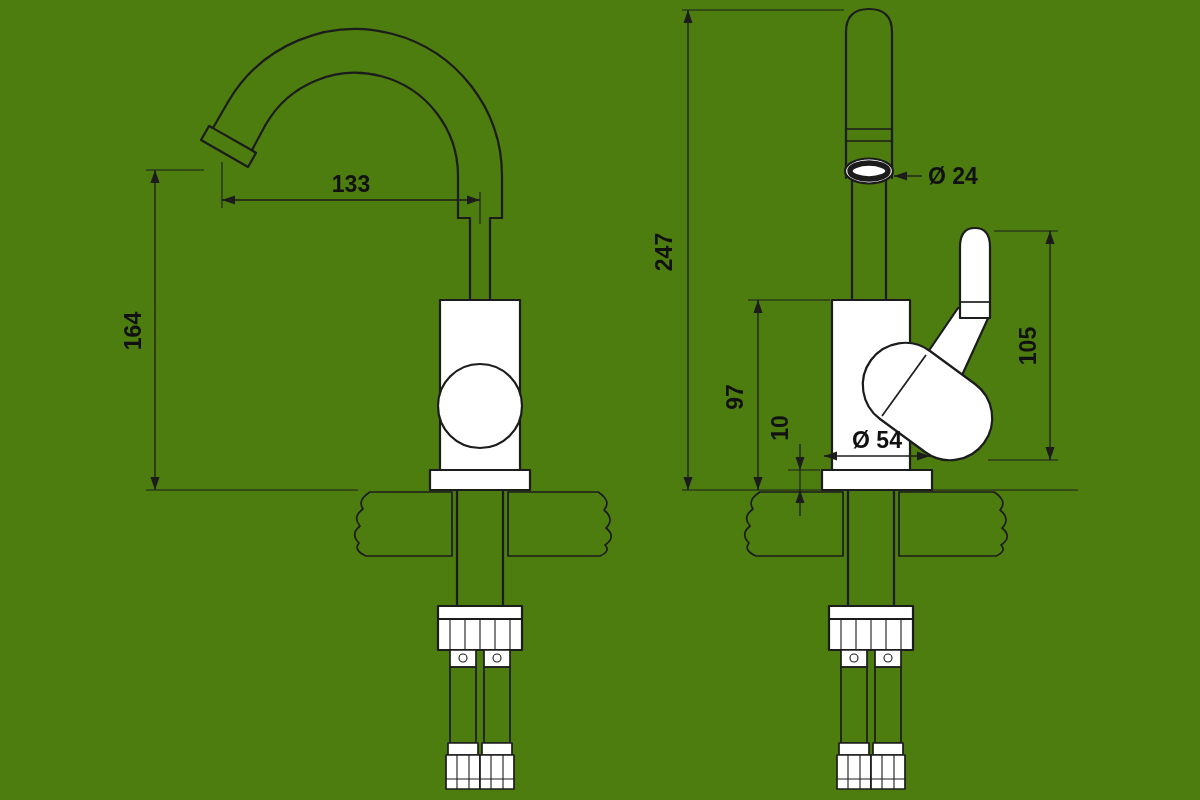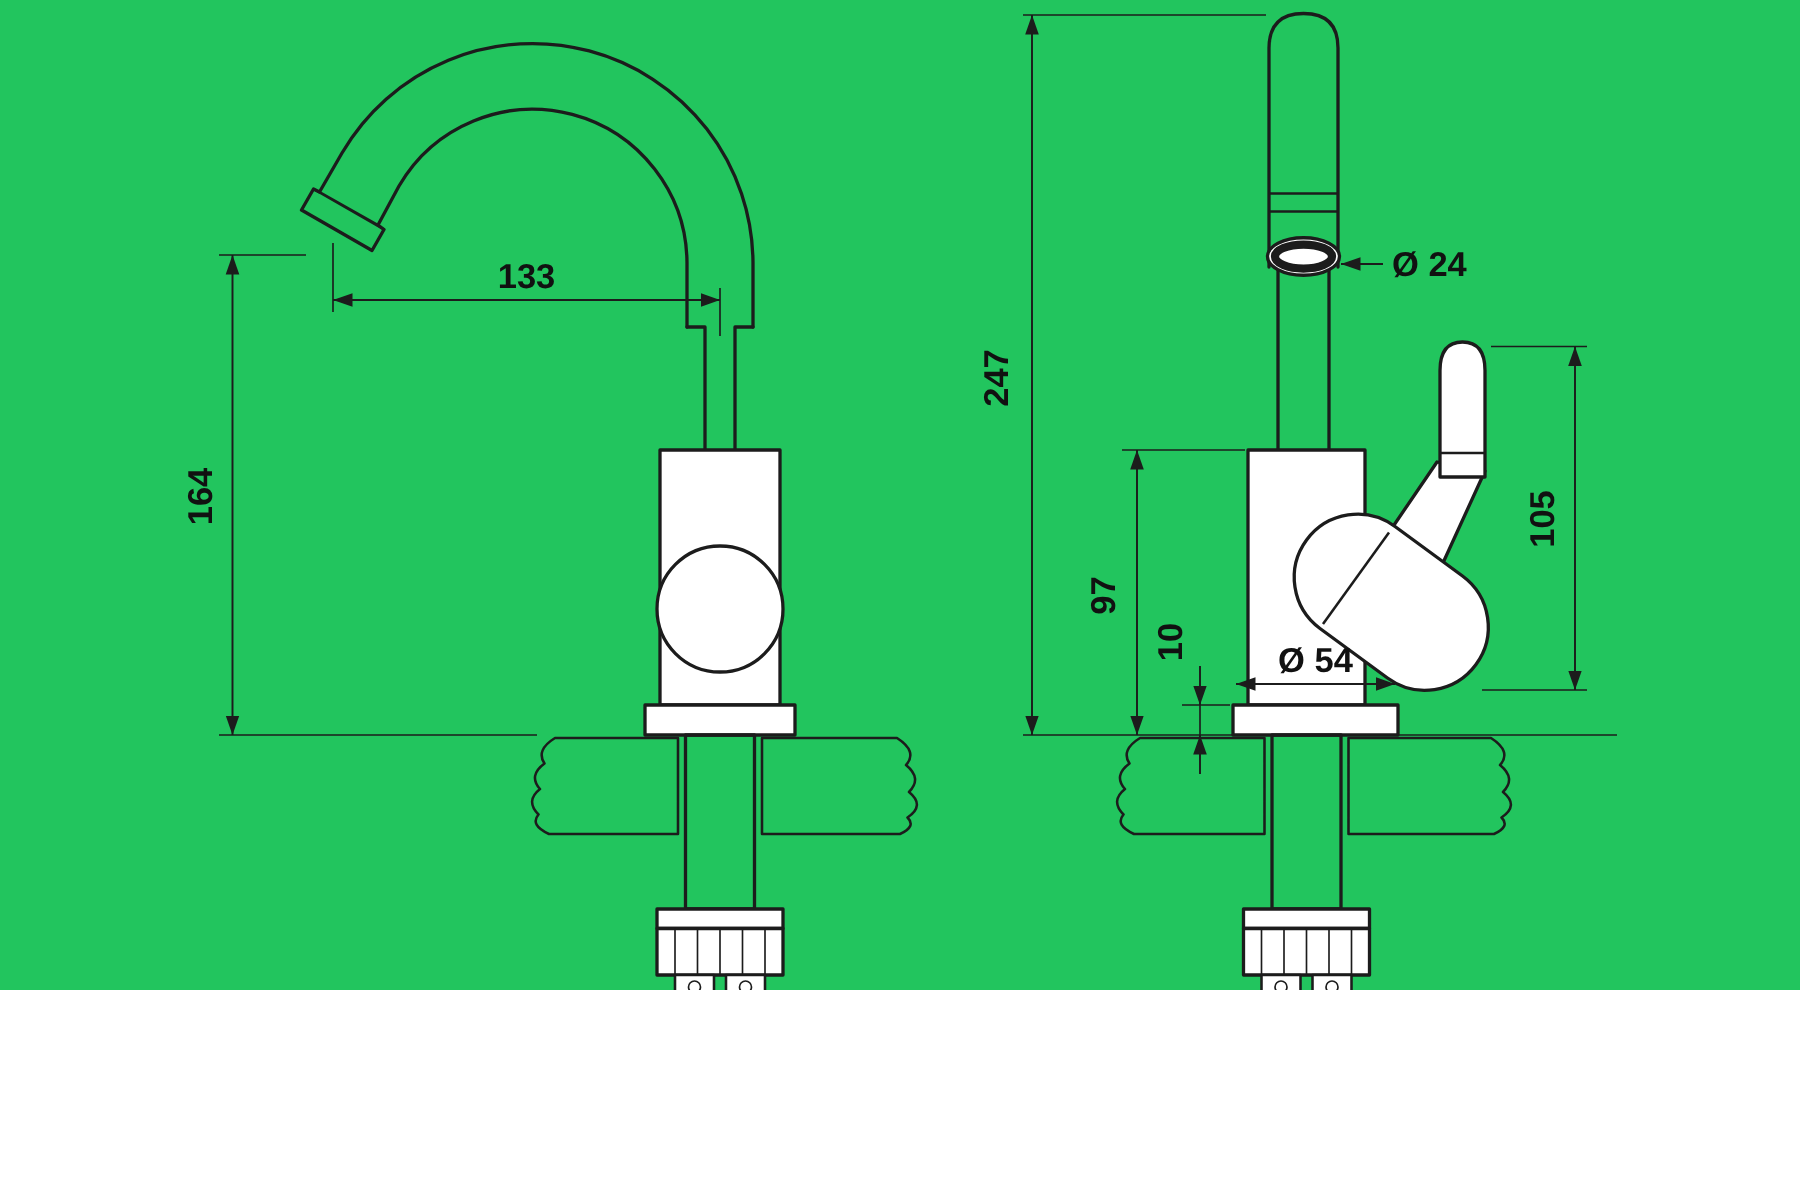--- a/index.html
+++ b/index.html
@@ -1,16 +1,16 @@
 <!DOCTYPE html>
 <html><head>
 <meta charset="utf-8">
 <style>
   html,body { margin:0; padding:0; background:#ffffff; }
-  .stage { position:relative; width:1200px; height:660px; background:#22c55e; overflow:hidden; }
+  .stage { position:relative; width:1200px; height:800px; background:#4d7c0f; overflow:hidden; }
   svg { display:block; }
   .ol   { stroke:#1c1c1c; stroke-width:2.2; fill:none; stroke-linejoin:round; stroke-linecap:round; }
   .ol2  { stroke:#1c1c1c; stroke-width:1.7; fill:none; stroke-linejoin:round; }
   .thin { stroke:#1c1c1c; stroke-width:1.1; fill:none; }
   .diml { stroke:#1c1c1c; stroke-width:1.3; fill:none; }
   .fw   { fill:#ffffff; }
   text.dim {
     font-family:"Liberation Sans","DejaVu Sans",sans-serif;
     font-size:23px; font-weight:600; fill:#111111;
   }

